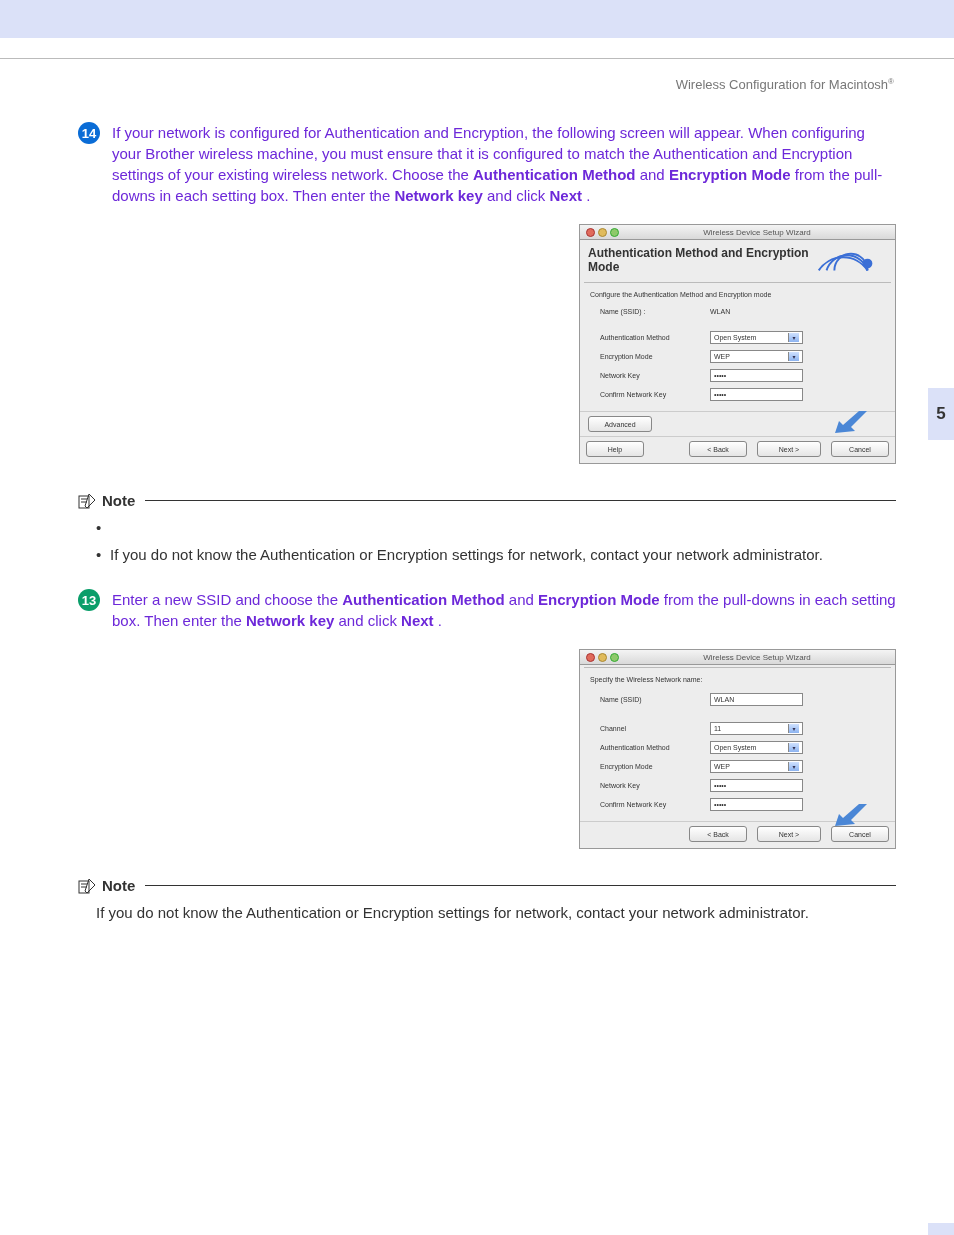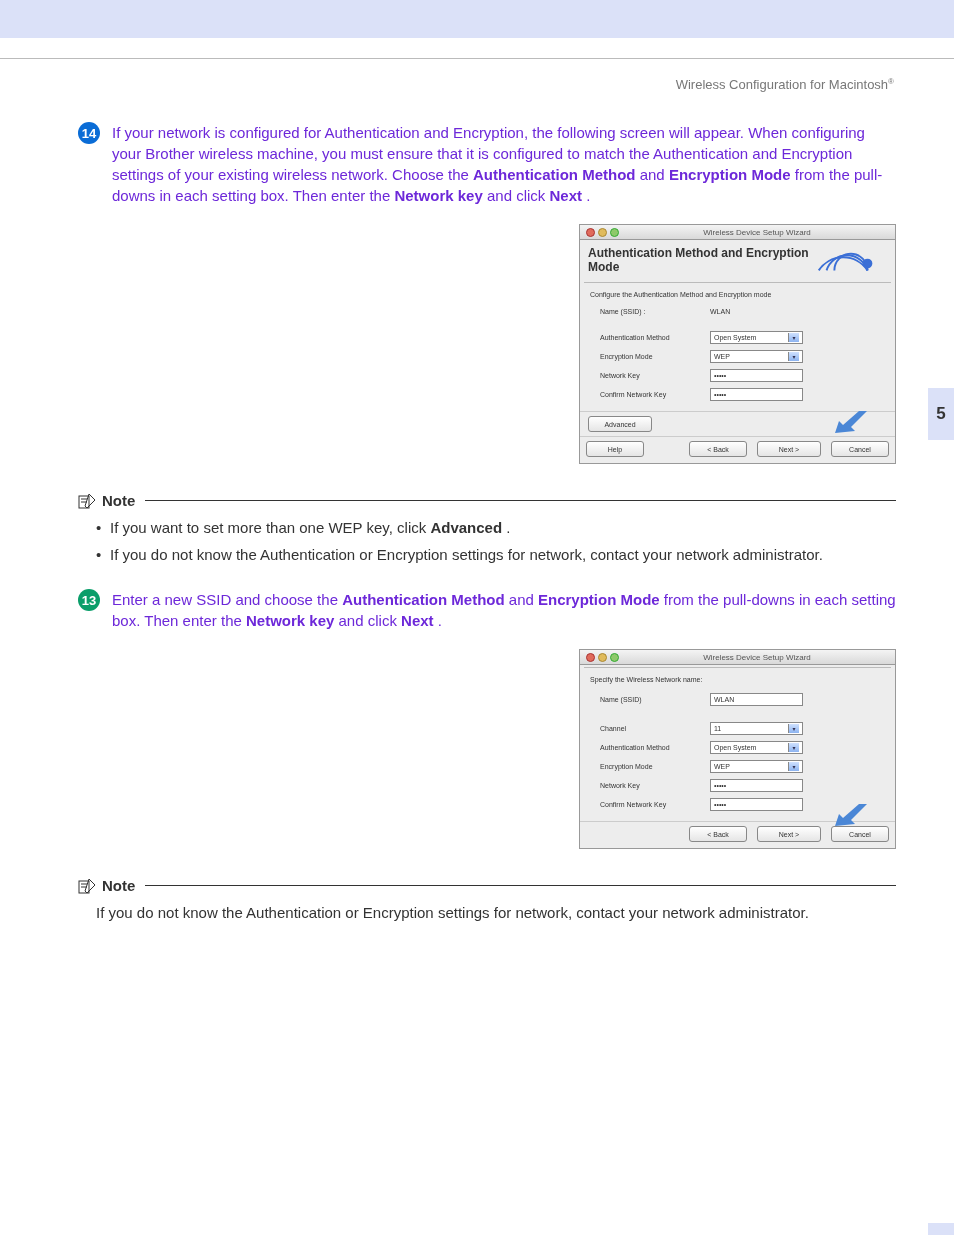--- a/index.html
+++ b/index.html
@@ -163,25 +163,20 @@
             <line x1="3" y1="9" x2="9" y2="9" stroke="#333"></line>
             <path d="M11 1 L17 7 L9 15 L7 13 Z" fill="none" stroke="#333"></path>
           </svg>
       </span>
       <span class="lbl">Note</span>
       <div class="rule"></div>
     </div>
     <div class="note-body">
       <div class="bullet-row">
         <span class="dotb">•</span>
-        <span>
-          <span>If you want to set more than one WEP key, click </span>
-          <b>Advanced</b>
-          <span>.</span>
-        </span>
       </div>
       <div class="bullet-row">
         <span class="dotb">•</span>
         <span>If you do not know the Authentication or Encryption settings for network, contact your network administrator.</span>
       </div>
     </div>
 
     <div class="step">
       <div class="bubble" style="background:#0a9e6a;">13</div>
       <div class="text">

